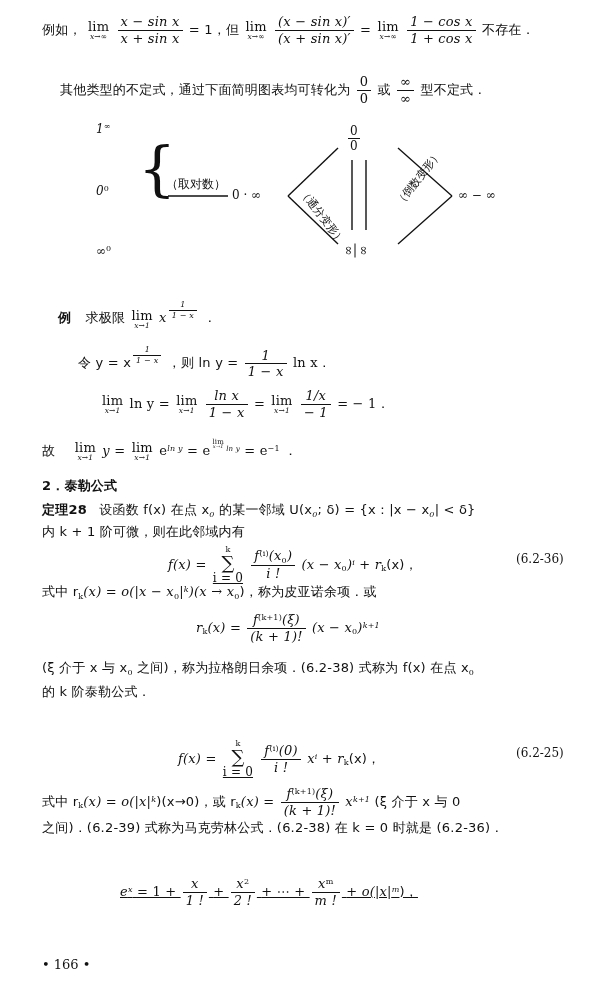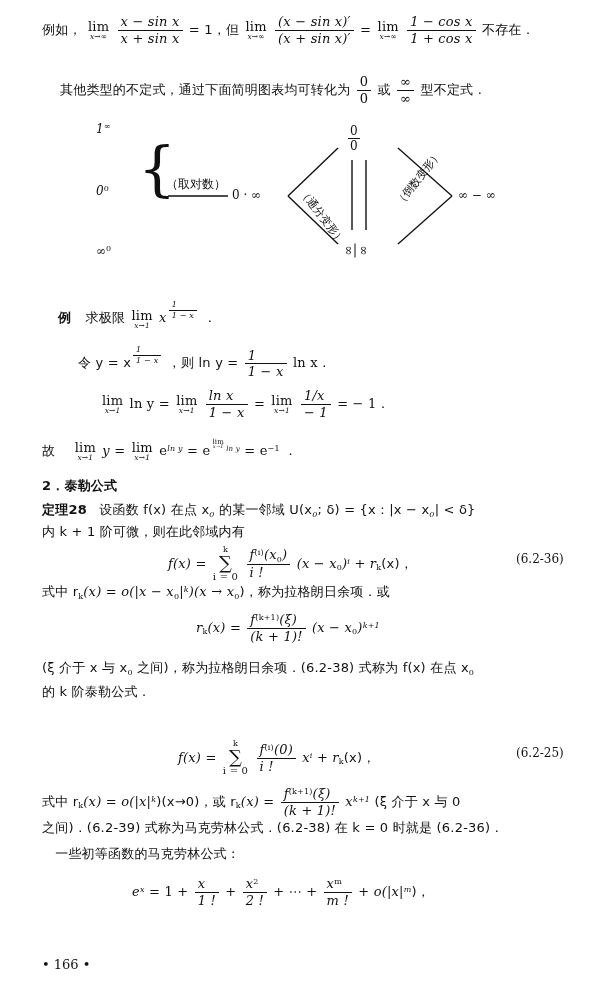--- a/index.html
+++ b/index.html
@@ -45,39 +45,39 @@
     font-style: normal;
     margin: 0 2px;
   }
   .lim .lw { display: block; font-size: 13px; font-style: normal; }
   .lim .ls { display: block; font-size: 7.5px; margin-top: -3px; font-style: italic; }
 
   
   .frac {
     display: inline-block;
     vertical-align: middle;
-    text-align: left;
+    text-align: center;
     margin: 0 2px;
     font-style: normal;
   }
   .frac .num { display: block; padding: 0 3px; border-bottom: 1px solid #111; font-style: italic; }
   .frac .den { display: block; padding: 0 3px; font-style: italic; }
   .frac.nn .num, .frac.nn .den { font-style: normal; }
 
   
   .sum {
     display: inline-block;
     text-align: center;
     vertical-align: middle;
     font-style: normal;
     margin: 0 2px;
   }
   .sum .top { display: block; font-size: 8px; line-height: 1; }
   .sum .sig { display: block; font-size: 18px; line-height: 1; }
-  .sum .bot { display: block; font-size: 10px; line-height: 1; }
+  .sum .bot { display: block; font-size: 12px; line-height: 1; text-decoration: underline; }
 
   .eqno { position: absolute; font-size: 12px; font-family: "DejaVu Serif", serif; }
 
   
   #diagram { position: absolute; left: 0; top: 118px; width: 608px; height: 175px; }
   .dlabel {
     position: absolute;
     font-size: 12px;
     font-style: italic;
   }
@@ -282,21 +282,21 @@
     </span>
     <span class="frac">
       <span class="num"><span>f</span><span class="supn">(i)</span><span>(x</span><span class="subn">0</span><span>)</span></span>
       <span class="den">i !</span>
     </span>
     <span class="math">(x − x</span><span class="subn">0</span><span class="math">)</span><span class="sup">i</span><span class="math"> + r</span><span class="subn">k</span><span class="cjk">(x)，</span>
   </div>
   <div class="eqno" style="left:516px; top:552px;">(6.2-36)</div>
 
   <div class="line" style="left:42px; top:584px;">
-    <span class="cjk">式中 r</span><span class="subn">k</span><span class="math">(x) = o(|x − x</span><span class="subn">0</span><span class="math">|</span><span class="sup">k</span><span class="math">)(x → x</span><span class="subn">0</span><span class="cjk">)，称为拉格朗日余项．或</span>
+    <span class="cjk">式中 r</span><span class="subn">k</span><span class="math">(x) = o(|x − x</span><span class="subn">0</span><span class="math">|</span><span class="sup">k</span><span class="math">)(x → x</span><span class="subn">0</span><span class="cjk">)，称为皮亚诺余项．或</span>
   </div>
 
   <div class="line" style="left:196px; top:612px;">
     <span class="math">r</span><span class="subn">k</span><span class="math">(x) = </span>
     <span class="frac">
       <span class="num"><span>f</span><span class="supn">(k+1)</span><span>(ξ)</span></span>
       <span class="den">(k + 1)!</span>
     </span>
     <span class="math">(x − x</span><span class="subn">0</span><span class="math">)</span><span class="sup">k+1</span>
   </div>
@@ -325,23 +325,22 @@
   <div class="line" style="left:42px; top:786px;">
     <span class="cjk">式中 r</span><span class="subn">k</span><span class="math">(x) = o(|x|</span><span class="sup">k</span><span class="cjk">)(x→0)，或 r</span><span class="subn">k</span><span class="math">(x) = </span>
     <span class="frac">
       <span class="num"><span>f</span><span class="supn">(k+1)</span><span>(ξ)</span></span>
       <span class="den">(k + 1)!</span>
     </span>
     <span class="math">x</span><span class="sup">k+1</span><span class="cjk"> (ξ 介于 x 与 0</span>
   </div>
   <div class="line cjk" style="left:42px; top:820px;">之间)．(6.2-39) 式称为马克劳林公式．(6.2-38) 在 k = 0 时就是 (6.2-36)．</div>
 
-  <div class="line cjk" style="left:42px; top:846px;">　一些初等函数的马克劳林公式：</div>
-
-  <div class="line" style="left:132px; top:876px;">
+
+  <div class="line" style="left:120px; top:876px;text-decoration:underline;">
     <span class="math">e</span><span class="sup">x</span>
     <span> = 1 + </span>
     <span class="frac">
       <span class="num">x</span>
       <span class="den">1 !</span>
     </span>
     <span> + </span>
     <span class="frac">
       <span class="num"><span>x</span><span class="supn">2</span></span>
       <span class="den">2 !</span>

